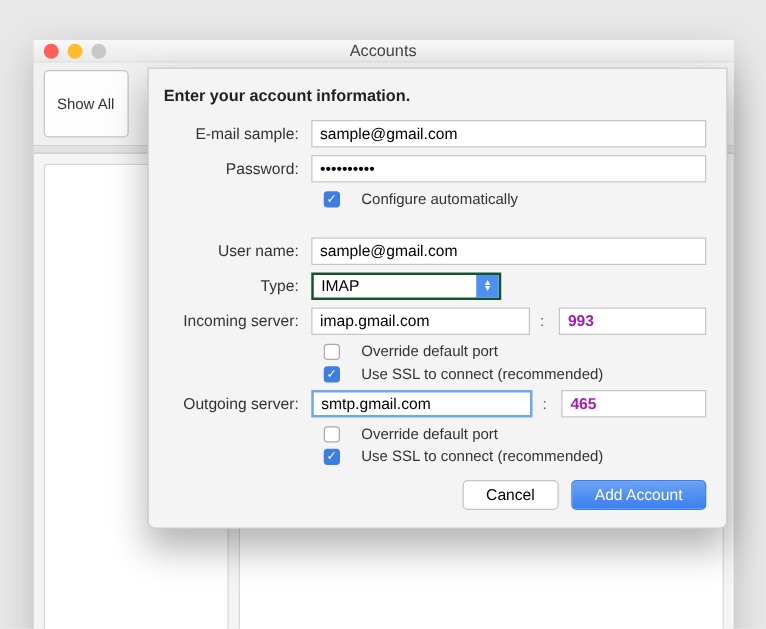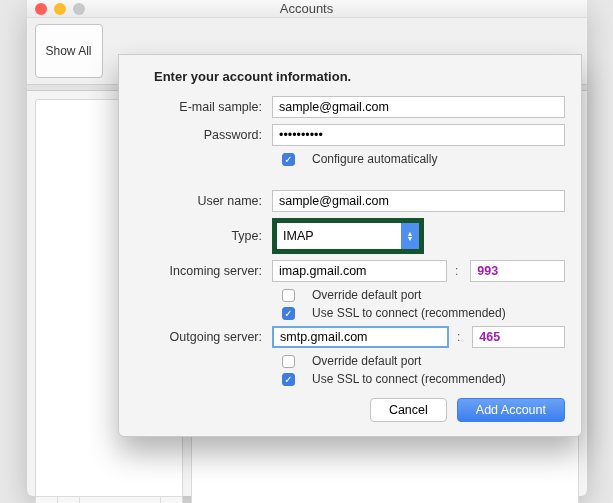--- a/index.html
+++ b/index.html
@@ -24,20 +24,21 @@
 .titlebar {
   height: 18px;
   display: flex;
   align-items: center;
   padding: 0 8px;
   font-size: 13px;
   color: #333;
   position: relative;
   border-bottom: 1px solid #ddd;
   background: linear-gradient(#f8f8f8,#eaeaea);
+  margin-top: 32px;
 }
 .traffic { display: flex; gap: 7px; position: absolute; left: 8px; }
 .dot { width: 12px; height: 12px; border-radius: 50%; }
 .dot.red { background: #ff5f57; }
 .dot.yellow { background: #ffbd2e; }
 .dot.green { background: #c8c8c8; }
 .titlebar .title { margin: 0 auto; color: #444; }
 .toolbar {
   padding: 6px 8px;
   border-bottom: 1px solid #d0d0d0;
@@ -101,21 +102,21 @@
 
 .sheet {
   position: absolute;
   top: 54px;
   left: 118px;
   width: 464px;
   background: #f4f4f4;
   border: 1px solid #c9c9c9;
   border-radius: 0 0 6px 6px;
   box-shadow: 0 16px 30px rgba(0,0,0,0.3);
-  padding: 14px 16px 14px 35px;
+  padding: 14px 16px 14px 12px;
   z-index: 10;
 }
 .sheet h3 {
   font-size: 13px;
   font-weight: 700;
   color:#222;
   margin-bottom: 12px;
 }
 .row { display:flex; align-items:center; margin-bottom:6px; }
 .row label {
@@ -147,23 +148,23 @@
   color:#a21caf;
   background:#fff;
   font-weight:bold;
 }
 .row .colon { margin: 0 4px 0 8px; color:#555; font-size:12px;}
 .select {
   flex:1;
   display:flex;
   align-items:center;
   justify-content:space-between;
-  height:36px;
-  background:#fff;
-  border:5px solid #14532d;
+  height:22px;
+  background:#fff;
+  border:2px solid #14532d;
   padding:0 0 0 6px;
   font-size:12.5px;
   max-width: 152px;
 }
 .select .arrows {
   width:18px; height:100%;
   background:#4f8ff0;
   display:flex; flex-direction:column; align-items:center; justify-content:center;
   color:#fff; font-size:7px; line-height:5px;
 }

